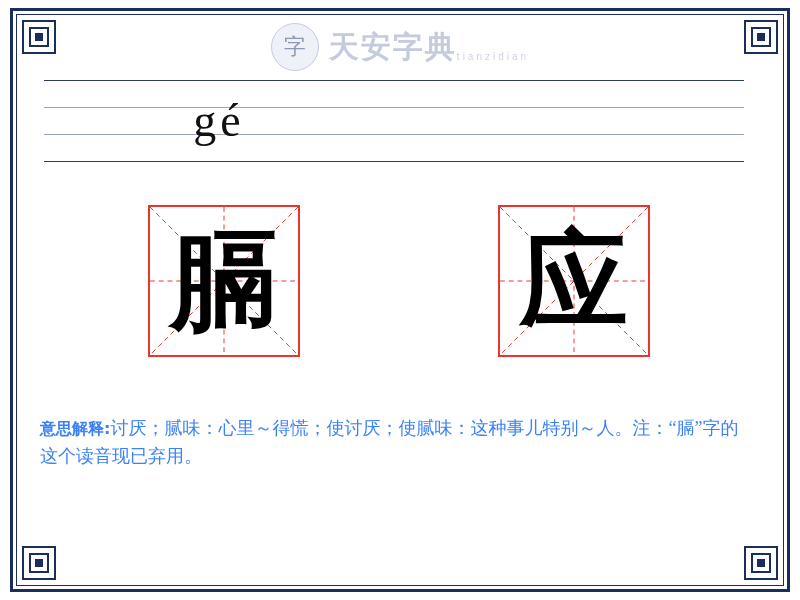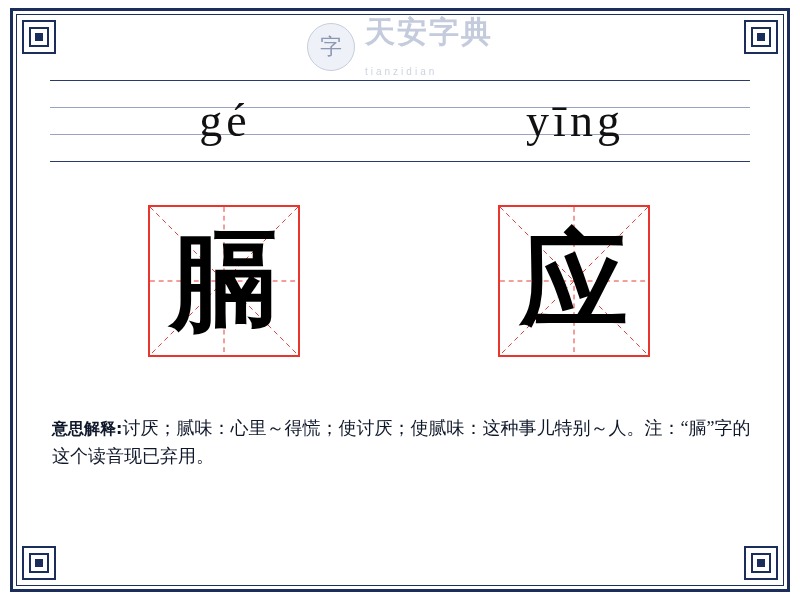--- a/index.html
+++ b/index.html
@@ -83,43 +83,42 @@
     justify-content: center;
   }
   .logo-mark span {
     font-family: "Liberation Serif", serif;
     font-size: 22px;
     color: #8d98b3;
     line-height: 1;
   }
   .logo-text {
     display: flex;
-    flex-direction: column;
-    align-items: flex-start;
+    align-items: center;
     line-height: 1;
   }
   .logo-title {
     font-family: "Liberation Serif", serif;
     font-size: 30px;
     font-weight: bold;
     color: #c3cbdc;
     letter-spacing: 2px;
   }
   .logo-sub {
     font-family: "Liberation Sans", sans-serif;
     font-size: 10px;
     color: #ccd3e2;
     letter-spacing: 3px;
     margin-top: 20px;
   }
 
   
   .staff {
     position: absolute;
-    left: 50px;
+    left: 44px;
     top: 80px;
     width: 700px;
     height: 82px;
   }
   .staff .line {
     position: absolute;
     left: 0;
     width: 700px;
     height: 0;
     border-top: 1px solid #2c3a66;
@@ -188,26 +187,26 @@
     font-family: "DejaVu Sans", sans-serif;
     font-size: 108px;
     font-weight: bold;
     color: #000000;
     line-height: 1;
   }
 
   
   .definition {
     position: absolute;
-    left: 52px;
+    left: 40px;
     top: 415px;
     width: 706px;
     font-family: "Liberation Serif", serif;
     font-size: 17px;
-    color: #0f172a;
+    color: #3b82f6;
     line-height: 1.55;
     text-align: left;
   }
   .definition .label {
     font-family: "DejaVu Sans", sans-serif;
     font-weight: bold;
     font-size: 16px;
     letter-spacing: 0px;
   }
   .definition .body {
@@ -256,23 +255,20 @@
 
   <div class="staff">
     <div class="line l1"></div>
     <div class="line l2"></div>
     <div class="line l3"></div>
     <div class="line l4"></div>
     <div class="pinyin-row">
       <div class="pinyin-cell">
         <div class="pinyin">gé</div>
       </div>
-      <div class="pinyin-cell">
-        <div class="pinyin">yīng</div>
-      </div>
     </div>
   </div>
 
   <div class="chars">
 
     <div class="char-cell one">
       <svg class="grid-svg" viewBox="0 0 152 152" preserveAspectRatio="none">
         <line x1="0" y1="0" x2="152" y2="152" stroke="#e8352e" stroke-width="1" stroke-dasharray="5,4"></line>
         <line x1="152" y1="0" x2="0" y2="152" stroke="#e8352e" stroke-width="1" stroke-dasharray="5,4"></line>
         <line x1="76" y1="0" x2="76" y2="152" stroke="#e8352e" stroke-width="1" stroke-dasharray="5,4"></line>

